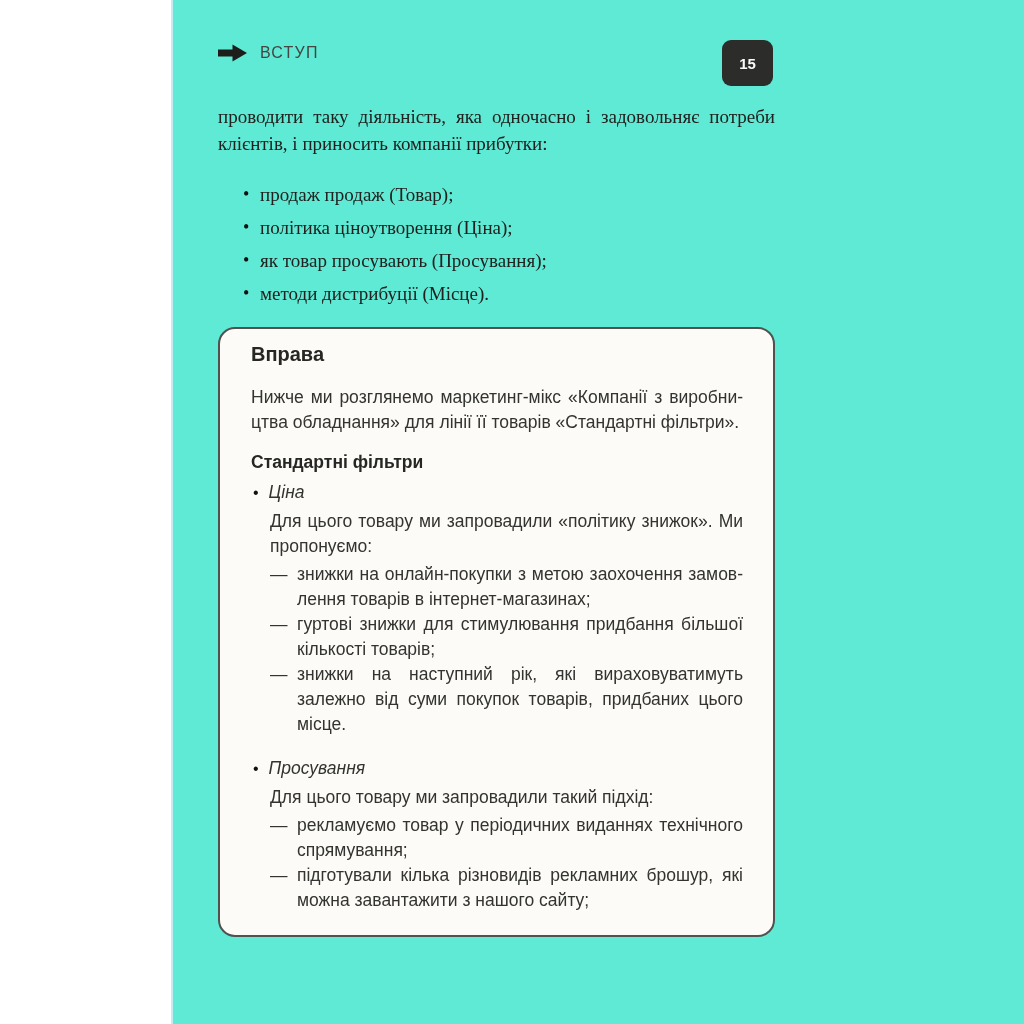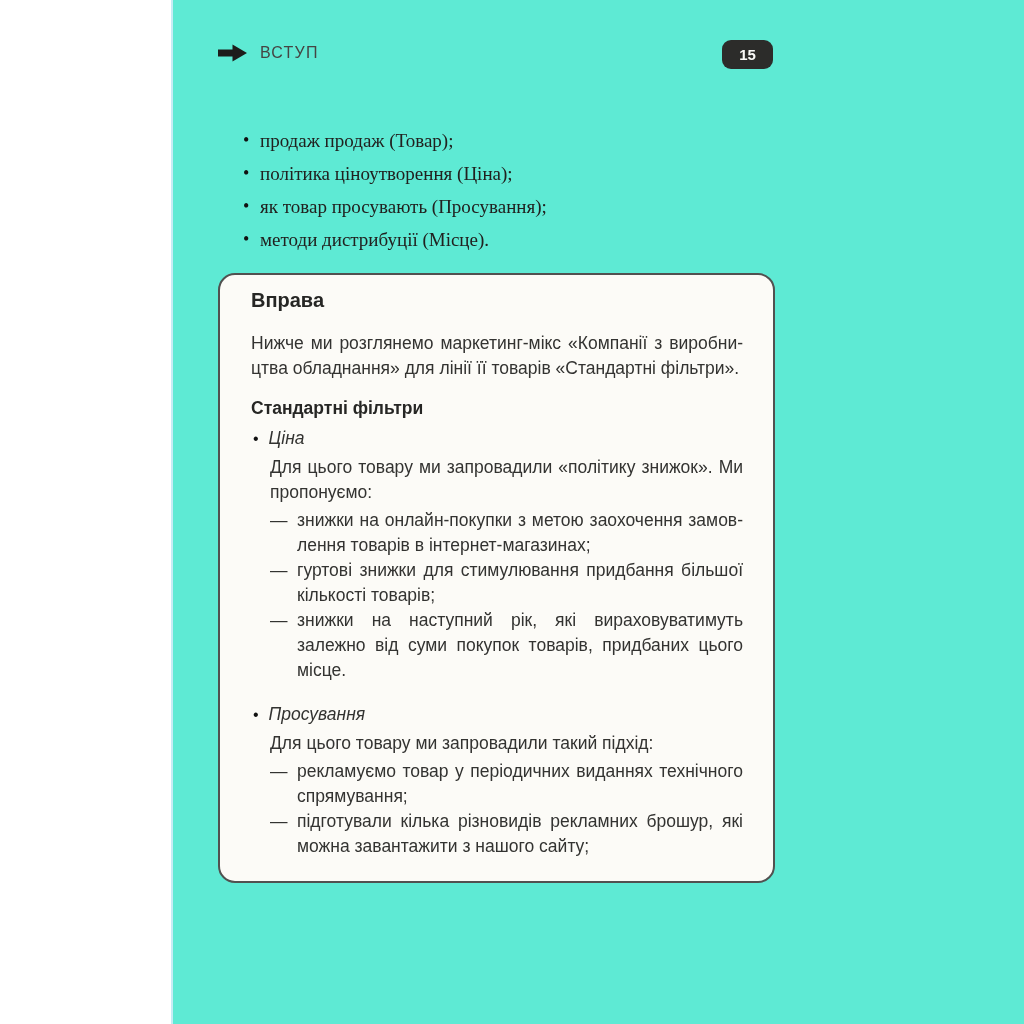--- a/index.html
+++ b/index.html
@@ -21,21 +21,21 @@
   
   .hdr{
     position:absolute;left:218px;top:44px;
     display:flex;align-items:center;gap:13px;
   }
   .arrow-icon{width:29px;height:18px;display:block;}
   .section-label{
     font-size:16px;letter-spacing:1.2px;color:#454543;
   }
   .page-badge{
-    position:absolute;left:722px;top:40px;width:51px;height:29px;
+    position:absolute;left:722px;top:40px;width:51px;height:46px;
     background:#2c2c2a;border-radius:9px;
     display:flex;align-items:center;justify-content:center;
   }
   .page-badge span{color:#fafaf8;font-size:15px;font-weight:bold;}
   
   .col{
     position:absolute;left:218px;top:103px;width:557px;
     font-family:"Liberation Serif",serif;
     font-size:19px;line-height:27px;color:#21211f;
     text-align:justify;
@@ -93,20 +93,21 @@
       <path d="M0 5.5 H14.5 V0.5 L29 9 L14.5 17.5 V12.5 H0 Z" fill="#1d1d1b"></path>
     </svg>
     <span class="section-label">ВСТУП</span>
   </div>
   <div class="page-badge">
     <span>15</span>
   </div>
 
   <div class="col">
 
+    <p class="para">проводити таку діяльність, яка одночасно і задовольняє потреби клієнтів, і приносить компанії прибутки:</p>
 
     <ul class="dot-list">
       <li>
         <span class="dot">•</span>
         <span>продаж продаж (Товар);</span>
       </li>
       <li>
         <span class="dot">•</span>
         <span>політика ціноутворення (Ціна);</span>
       </li>

